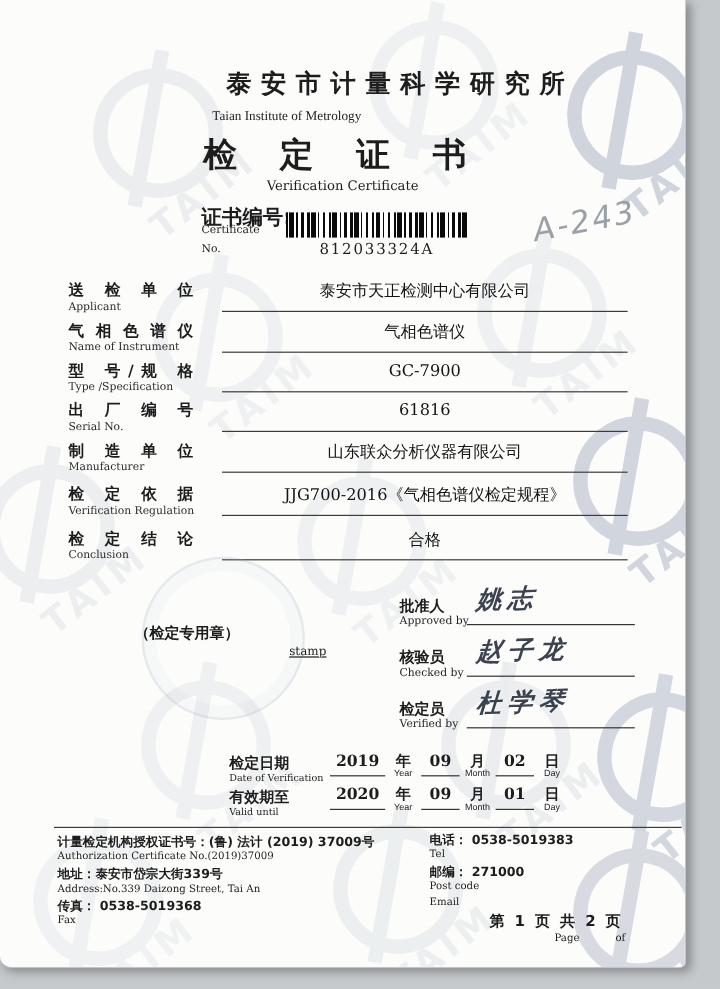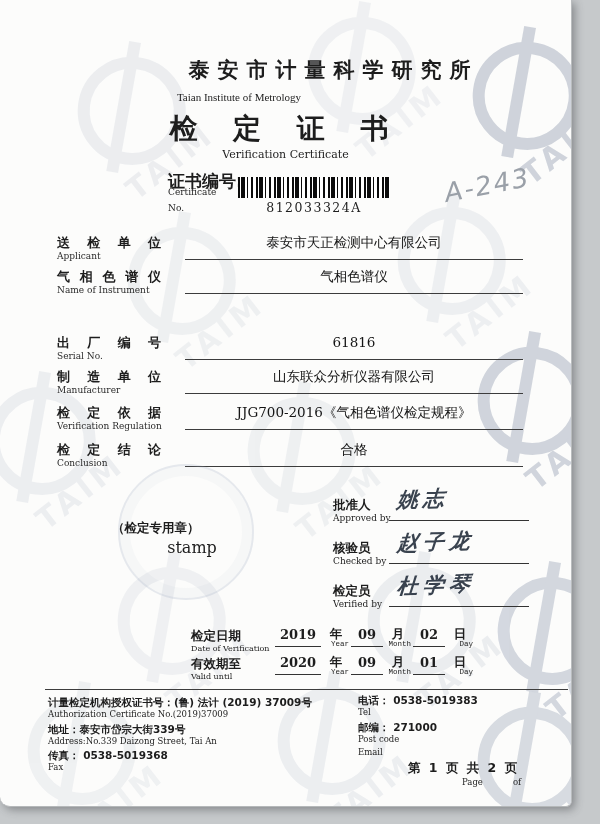--- a/index.html
+++ b/index.html
@@ -33,38 +33,38 @@
   .f-zh{position:absolute;left:0;top:2px;width:104px;font-size:13px;font-weight:bold;line-height:1;
         text-align:justify;text-align-last:justify;}
   .f-en{position:absolute;left:0;top:17px;font-size:9px;white-space:nowrap;
         font-family:"DejaVu Serif","Liberation Serif",serif;color:#2a2a2a;}
   .f-value{position:absolute;left:128px;right:2px;top:0;height:25px;border-bottom:1.5px solid #3c3c3c;
         text-align:center;font-size:13.5px;font-family:"DejaVu Serif","Liberation Serif",serif;color:#141414;}
   
   .stamp-circle{position:absolute;left:118px;top:464px;width:132px;height:132px;border-radius:50%;
         border:2px solid rgba(150,162,188,.22);box-shadow:inset 0 0 0 10px rgba(160,170,195,.06);}
   .stamp-zh{position:absolute;left:112px;top:520px;width:160px;font-size:12.5px;font-weight:bold;}
-  .stamp-en{position:absolute;left:112px;top:538px;width:160px;text-align:center;font-size:16px;
-        font-family:"DejaVu Serif","Liberation Serif",serif;}
+  .stamp-en{position:absolute;left:112px;top:538px;width:160px;text-align:right;font-size:10px;
+        font-family:"DejaVu Serif","Liberation Serif",serif;text-decoration:underline;}
   
   .sig-row{position:absolute;left:333px;width:196px;height:44px;}
   .s-zh{position:absolute;left:0;top:3px;font-size:12.5px;font-weight:bold;}
   .s-en{position:absolute;left:0;top:19px;font-size:9px;font-family:"DejaVu Serif","Liberation Serif",serif;}
   .s-line{position:absolute;left:56px;top:26px;width:140px;border-bottom:1.4px solid #333;}
   .s-name{position:absolute;left:64px;top:-9px;font-size:21px;font-weight:600;color:#202a38;
         font-style:italic;letter-spacing:5px;transform:rotate(-2deg) skewX(-6deg);opacity:.88;}
   
   .date-row{position:absolute;left:191px;width:300px;height:30px;}
   .d-zh{position:absolute;left:0;top:1px;font-size:12.5px;font-weight:bold;}
   .d-en{position:absolute;left:0;top:17px;font-size:8px;white-space:nowrap;font-family:"DejaVu Serif","Liberation Serif",serif;}
   .d-val{position:absolute;top:0;height:19px;border-bottom:1.3px solid #333;text-align:center;
         font-size:13px;font-weight:bold;font-family:"DejaVu Serif","Liberation Serif",serif;}
   .d-unit{position:absolute;top:0;width:26px;text-align:center;}
   .d-unit .uz{font-size:12.5px;font-weight:bold;line-height:1.1;}
-  .d-unit .ue{font-size:7.5px;font-family:Liberation Mono, monospace;line-height:1;text-align:right;}
+  .d-unit .ue{font-size:7.5px;font-family:Liberation Sans, sans-serif;line-height:1;}
   .d-y{left:84px;width:46px;} .u-y{left:132px;}
   .d-m{left:160px;width:32px;} .u-m{left:194px;}
   .d-d{left:222px;width:32px;} .u-d{left:256px;}
   
   .foot-line{position:absolute;left:45px;top:689px;width:523px;border-top:1.6px solid #3d3d3d;}
   .foot-item{position:absolute;}
   .ft-zh{font-size:10.5px;font-weight:bold;line-height:1.25;}
   .ft-en{font-size:8.5px;font-family:"DejaVu Serif","Liberation Serif",serif;line-height:1.25;color:#222;}
   .pg{position:absolute;left:408px;top:760px;width:150px;}
   .pg-zh{font-size:12.5px;font-weight:bold;letter-spacing:2px;}
@@ -162,20 +162,25 @@
     <div class="field-row" style="top:234px">
       <div class="f-zh">送 检 单 位</div>
       <div class="f-en">Applicant</div>
       <div class="f-value">泰安市天正检测中心有限公司</div>
     </div>
     <div class="field-row" style="top:268px">
       <div class="f-zh">气相色谱仪</div>
       <div class="f-en">Name of Instrument</div>
       <div class="f-value">气相色谱仪</div>
     </div>
+    <div class="field-row" style="top:301px">
+      <div class="f-zh">型 号/规 格</div>
+      <div class="f-en">Type /Specification</div>
+      <div class="f-value">GC-7900</div>
+    </div>
     <div class="field-row" style="top:334px">
       <div class="f-zh">出 厂 编 号</div>
       <div class="f-en">Serial No.</div>
       <div class="f-value">61816</div>
     </div>
     <div class="field-row" style="top:368px">
       <div class="f-zh">制 造 单 位</div>
       <div class="f-en">Manufacturer</div>
       <div class="f-value">山东联众分析仪器有限公司</div>
     </div>

